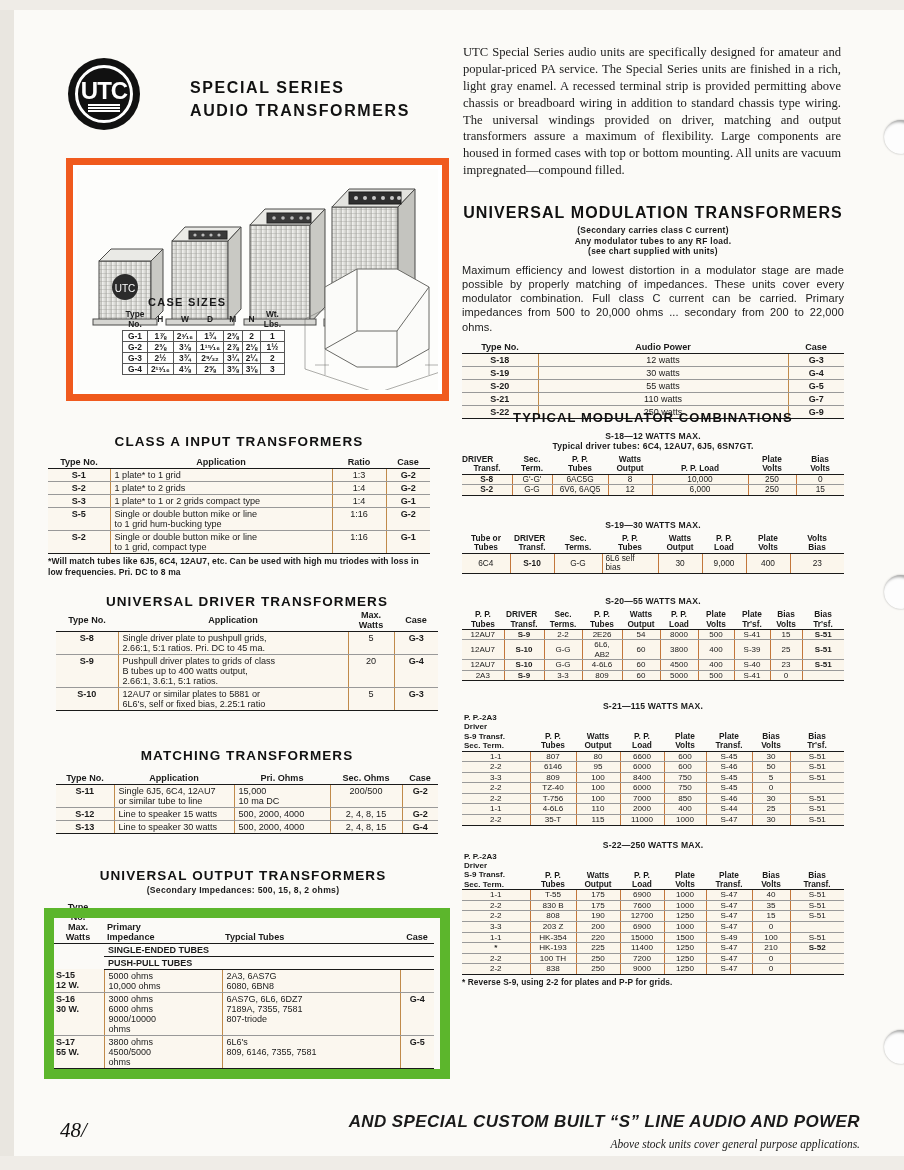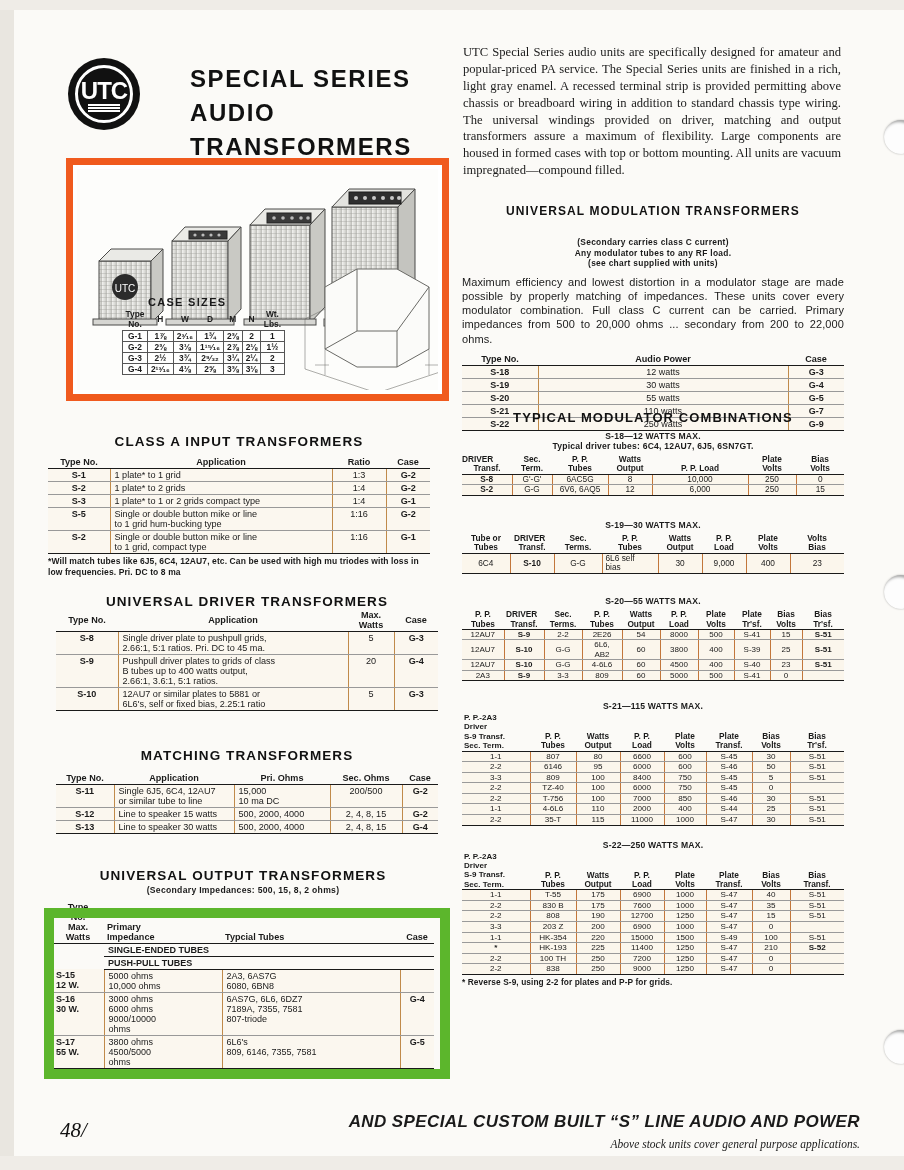--- a/index.html
+++ b/index.html
@@ -29,22 +29,22 @@
     border-radius:50%; background:#111; display:flex; align-items:center; justify-content:center;
   }
   .logo-inner { width:58px; height:58px; border-radius:50%; border:3px solid #fff; position:relative;
      display:flex; align-items:center; justify-content:center; }
   .logo-txt { color:#fff; font-weight:bold; font-size:24px; letter-spacing:-1px;
      font-family:"Liberation Sans", sans-serif; line-height:1; margin-bottom:6px;}
   .logo-lines { position:absolute; bottom:7px; left:10px; right:10px; height:9px; }
   .logo-lines i { display:block; height:1.6px; background:#fff; margin-bottom:1.6px; }
 
   .maintitle {
-    position:absolute; left:190px; top:62px; width:280px;
-    font-weight:bold; font-size:24px; letter-spacing:1.6px; line-height:1.42;
+    position:absolute; left:190px; top:77px; width:280px;
+    font-weight:bold; font-size:16px; letter-spacing:1.6px; line-height:1.42;
     color:#111;
   }
 
   
   .intro {
     position:absolute; left:463px; top:44px; width:378px;
     font-family:"Liberation Serif", serif;
     font-size:12.6px; line-height:1.34; text-align:justify; color:#1b1b1b;
   }
 
@@ -485,22 +485,22 @@
 809, 6146, 7355, 7581</td>
           <td class="ctr bold vline">G-5</td>
         </tr>
       </tbody>
     </table>
   </div>
 
   <div class="greenbox"></div>
 
   <div style="position:absolute;left:462px;top:204px;width:382px">
-    <div class="sect-title" style="font-size:12px">UNIVERSAL  MODULATION  TRANSFORMERS</div>
-    <div class="sect-sub" style="white-space:pre-line;margin:19px 0 6px;font-size:8.4px">(Secondary  carries  class  C  current)
+    <div class="sect-title" style="font-size:16px">UNIVERSAL  MODULATION  TRANSFORMERS</div>
+    <div class="sect-sub" style="white-space:pre-line;margin:3px 0 6px;font-size:8.4px">(Secondary  carries  class  C  current)
 Any  modulator  tubes  to  any  RF  load.
 (see  chart  supplied  with  units)</div>
     <div style="font-size:11px;line-height:1.3;text-align:justify;letter-spacing:.1px">Maximum efficiency and lowest distortion in a modulator stage are made possible by properly matching of impedances. These units cover every modulator combination. Full class C current can be carried. Primary impedances from 500 to 20,000 ohms ... secondary from 200 to 22,000 ohms.</div>
     <table class="cat" style="margin-top:7px;font-size:9px">
       <colgroup>
           <col style="width:76px">
           <col>
           <col style="width:56px">
         </colgroup>
       <thead>

